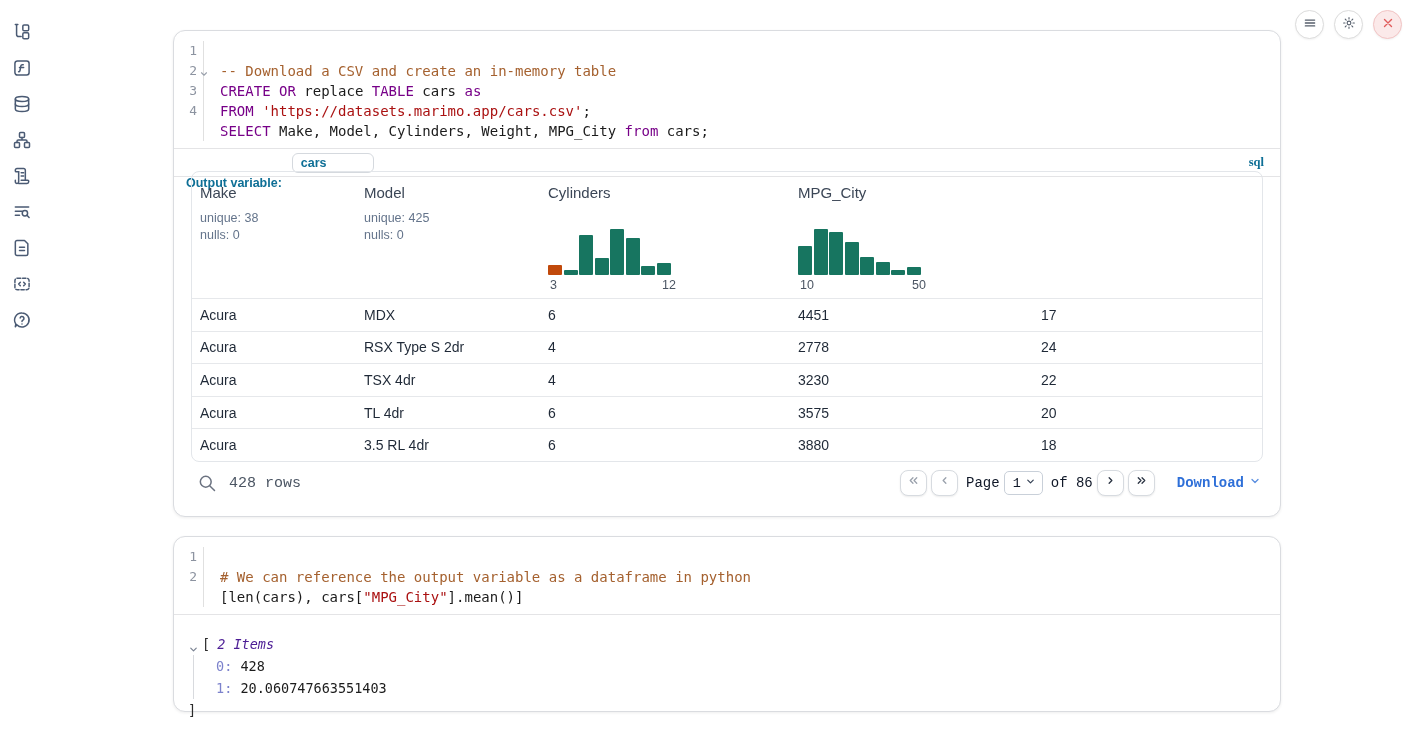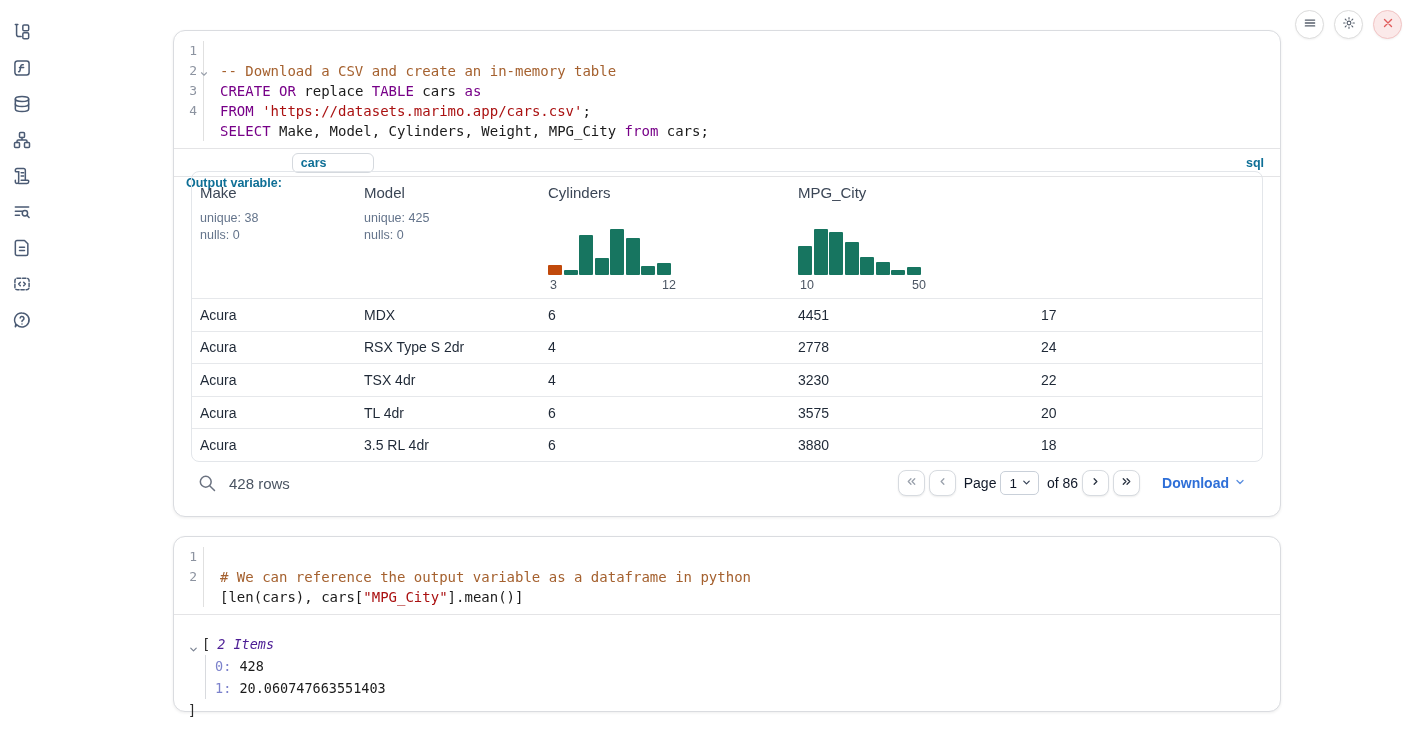--- a/index.html
+++ b/index.html
@@ -39,41 +39,41 @@
   .tok-comment { color:#a5612f; }
   .tok-plain { color:#1b1b1b; }
 
   
   .outvar-row { display:flex; align-items:center; height:28px; padding:0 16px 0 12px;
     border-bottom:1px solid #e4e4e6; }
   .outvar-label { font-size:12.5px; font-weight:bold; color:#0e6f96;margin-top:40px; }
   .outvar-input { margin-left:10px; width:82px; height:20px; border:1px solid #d5d9de; border-radius:6px;
     font-size:12.5px; font-weight:bold; color:#0e6f96; padding:0 8px; outline:none;
     font-family:"Liberation Sans", sans-serif; }
-  .lang-badge { margin-left:auto; font-size:12.5px; font-weight:bold; color:#0e6f96; }
+  .lang-badge { margin-left:auto; font-size:12.5px; font-weight:bold; color:#0e6f96;font-family:Liberation Serif, serif; }
 
   
   .dtable { position:absolute; left:17px; right:17px; top:140px; border:1px solid #e3e6ea;
     border-radius:8px; overflow:hidden; }
   .tgrid { display:grid; grid-template-columns:164px 184px 250px 243px 1fr; }
   .thead-cell { padding:12px 8px 6px 8px; height:126px; display:flex; flex-direction:column; cursor:pointer; }
   .col-label { font-size:15px; color:#3b4656; }
   .col-stats { margin-top:9px; font-size:12.5px; color:#64748b; line-height:17px; }
   .hist-wrap { margin-top:auto; width:130px; }
   .hist-bars { display:flex; align-items:flex-end; gap:1.5px; height:48px; }
   .hist-bar { width:14px; background:#177560; border-radius:1px; }
   .hist-bar.hl { background:#c1490b; }
   .hist-axis { display:flex; justify-content:space-between; font-size:12.5px; color:#4b5563;
     margin-top:3px; padding:0 2px; }
   .trow { border-top:1px solid #e6e8eb; height:32.6px; }
   .tcell { font-size:14px; color:#1f2937; padding:0 8px; display:flex; align-items:center; }
 
   
-  .tfooter { position:absolute; left:17px; right:34px; top:435px; height:34px;
-    display:flex; align-items:center; }
+  .tfooter { position:absolute; left:17px; right:19px; top:435px; height:34px;
+    display:flex; align-items:center;font-family:Liberation Mono, monospace; }
   .search-btn { width:20px; height:20px; color:#6b7280; margin-left:6px; cursor:pointer; }
   .row-count { margin-left:12px; font-size:15px; color:#4b5563; }
   .pager { margin-left:auto; display:flex; align-items:center; gap:4px; }
   .pg-btn { width:27px; height:26px; border:1px solid #d7dbe0; border-radius:8px; background:#fff;
     box-shadow:0 1px 2px rgba(0,0,0,.08); display:flex; align-items:center; justify-content:center;
     cursor:pointer; color:#2a3342; }
   .pg-btn.disabled { color:#9aa1ac; }
   .pg-btn svg { width:13px; height:13px; }
   .pg-label { font-size:14px; color:#101828; margin-left:4px; }
   .pselect { display:flex; align-items:center; gap:4px; border:1px solid #c9d0d9; border-radius:5px;
@@ -82,21 +82,21 @@
   .download { margin-left:18px; display:flex; align-items:center; gap:5px; color:#2e6fd8;
     font-size:14px; font-weight:bold; cursor:pointer; }
   .download svg { width:12px; height:12px; color:#5b8fe0; }
 
   
   .pyout { padding:18px 0 0 14px; font-family:"DejaVu Sans Mono", monospace; font-size:13.5px;
     color:#1c1c1c; line-height:22px; }
   .pyout-head { display:flex; align-items:center; }
   .tree-chevron { width:11px; height:11px; color:#7a8292; margin-right:3px; }
   .items-label { font-style:italic; color:#4c1d95; margin-left:7px; }
-  .tree-body { border-left:1px solid #d8dade; margin-left:17px; padding-left:9px; }
+  .tree-body { border-left:1px solid #d8dade; margin-left:5px; padding-left:22px; }
   .tree-key { color:#7c82cc; }
   .bracket { color:#2b2b2b; }
 </style>
 </head>
 <body>
 
 <div class="sidebar">
   <span class="sb-icon">
     <svg viewBox="0 0 24 24" fill="none" stroke="currentColor" stroke-width="1.8" stroke-linecap="round" stroke-linejoin="round">
       <path d="M4 3h3M5.5 3v12a2.5 2.5 0 0 0 2.5 2.5h3"></path>

